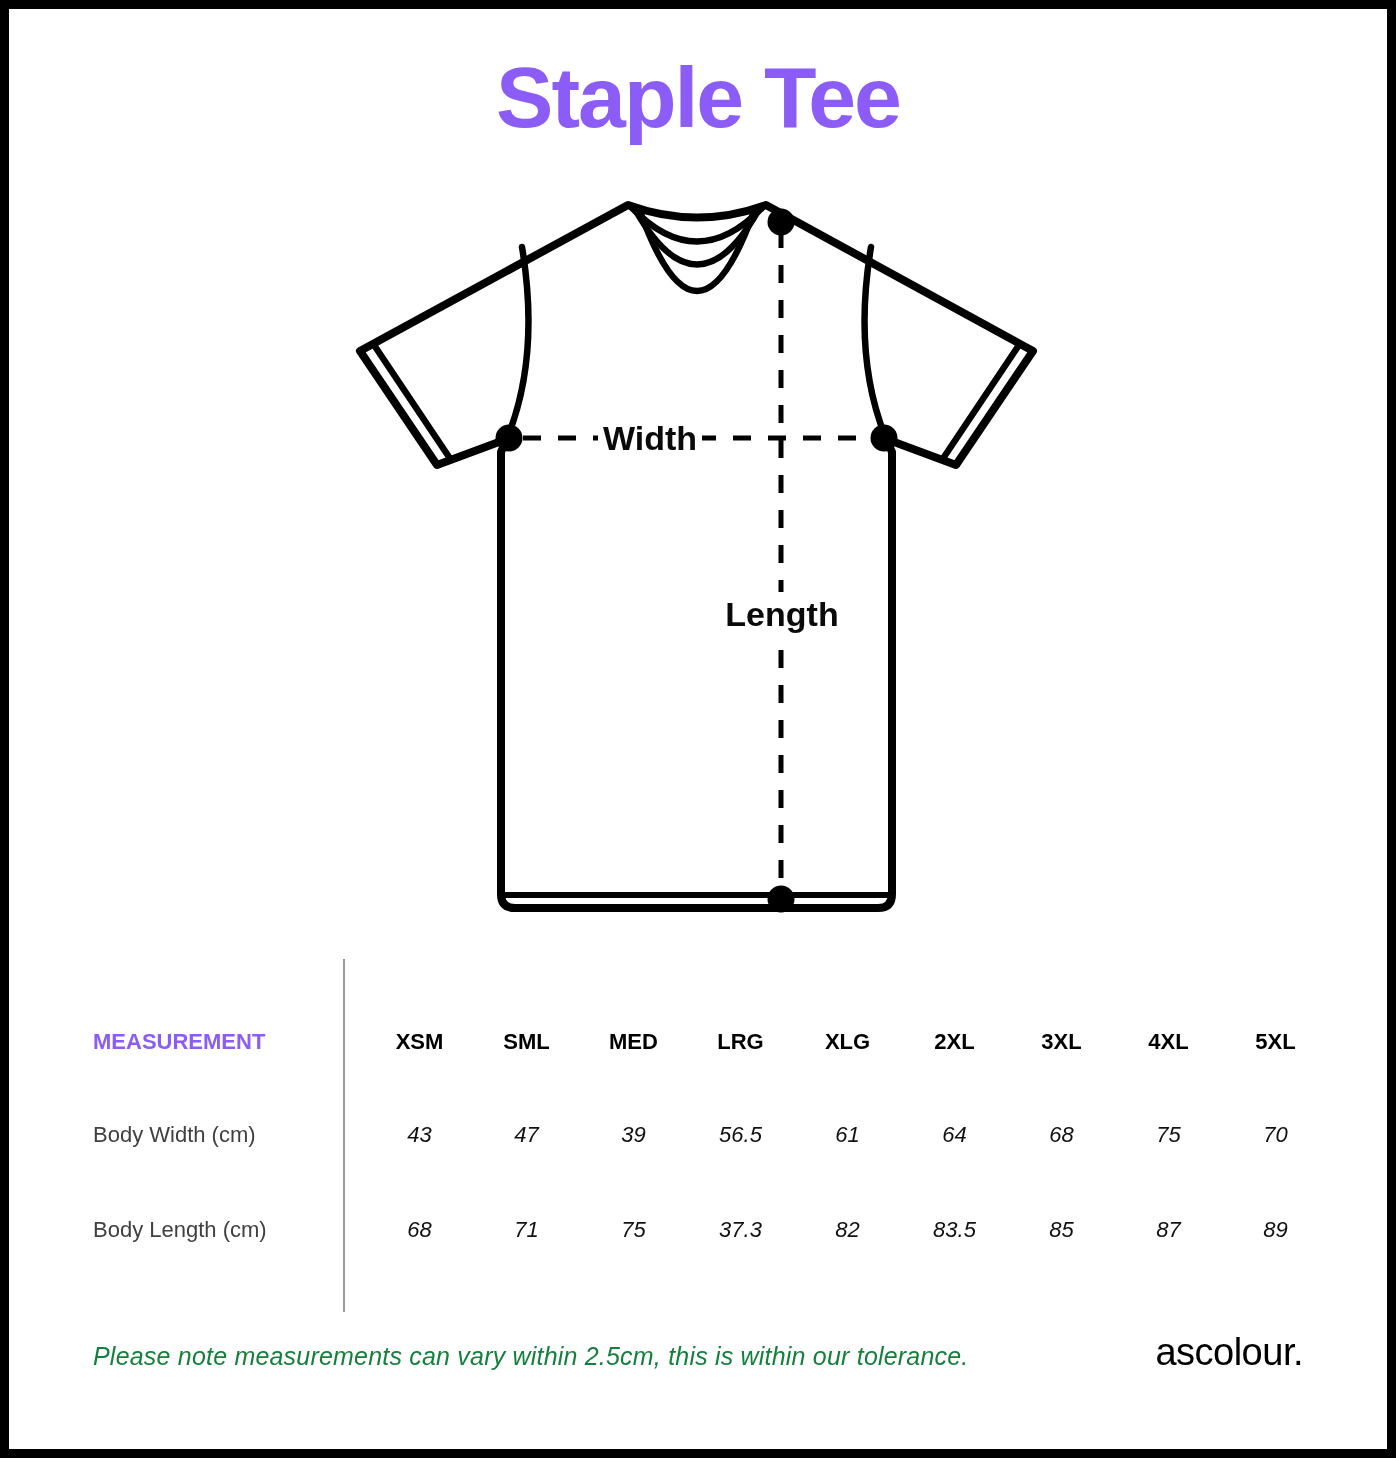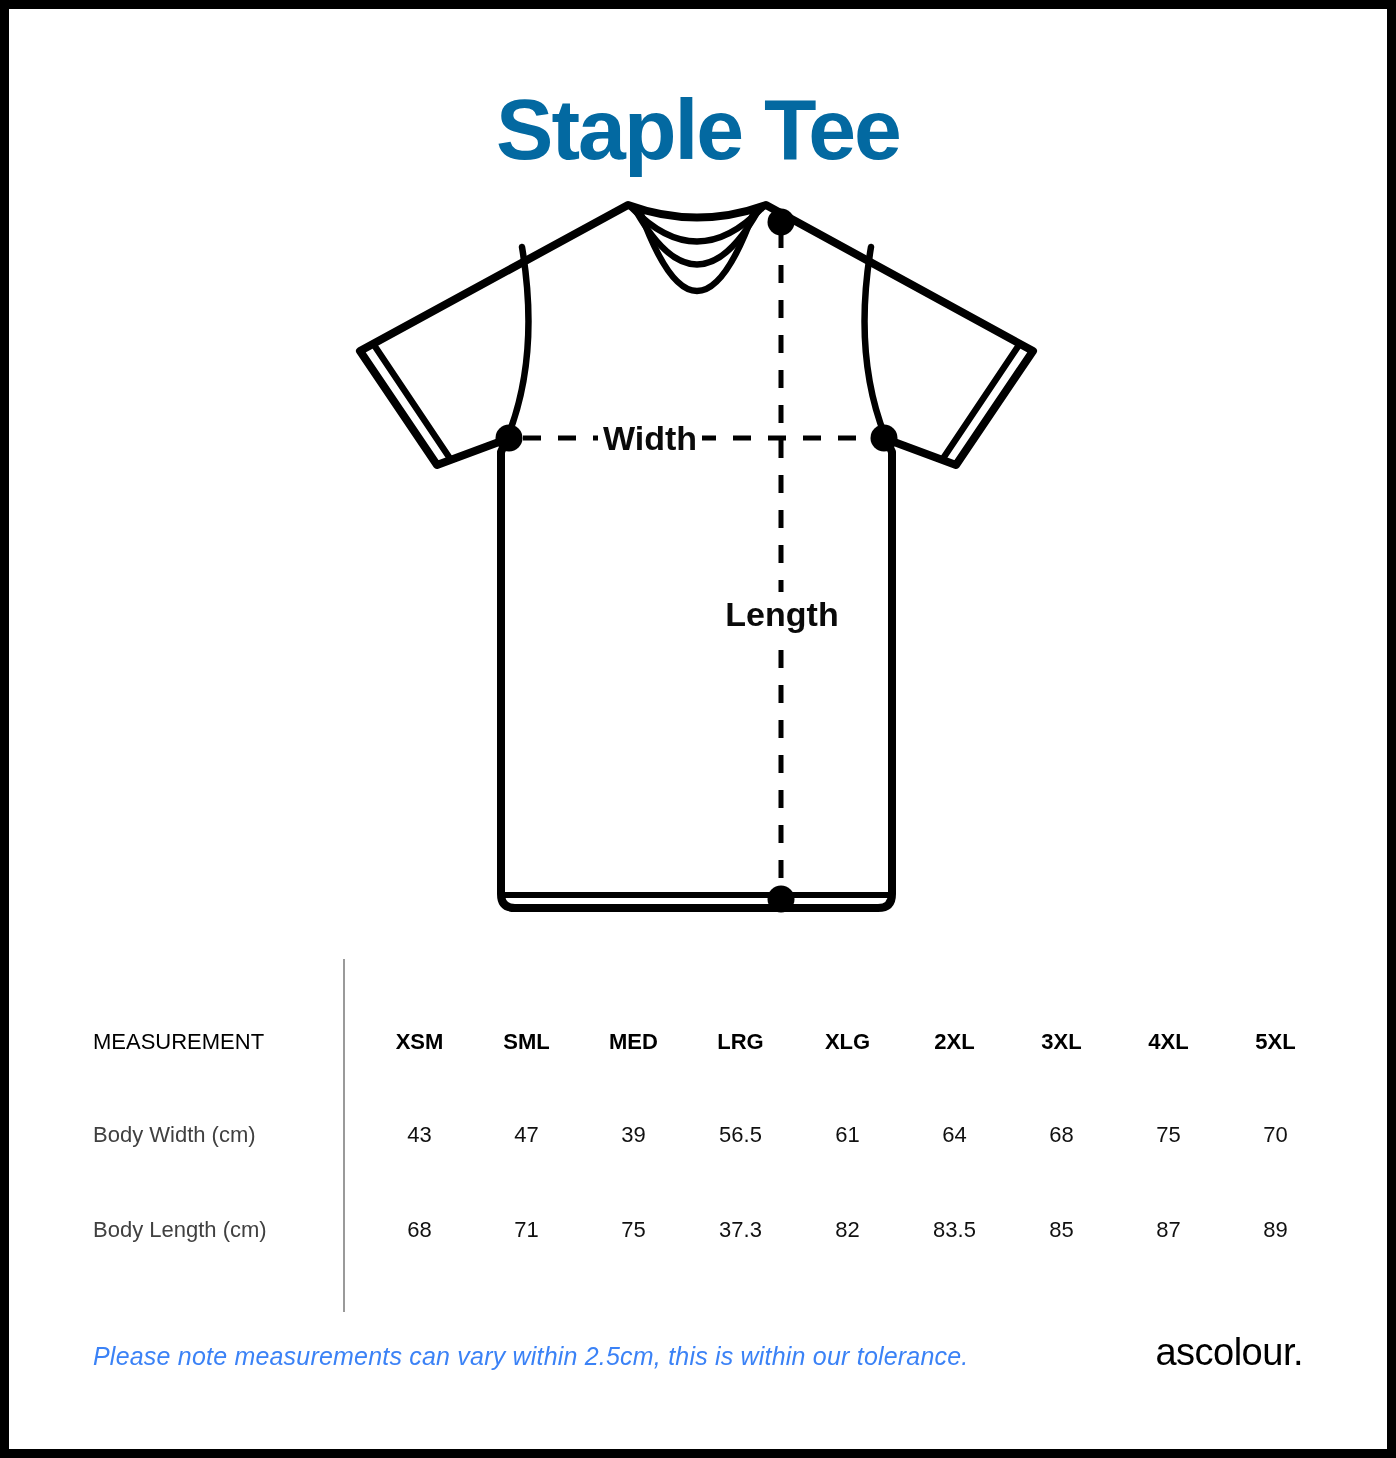--- a/index.html
+++ b/index.html
@@ -21,22 +21,21 @@
   }
   .title {
     position: absolute;
     top: 48px;
     left: 0;
     width: 100%;
     text-align: center;
     font-size: 86px;
     font-weight: bold;
     letter-spacing: -2px;
-    color: #0369a1;
-    margin-top: 32px;
+    color: #8b5cf6;
   }
   svg.shirt { position: absolute; left: 0; top: 0; }
   svg text.measure-label {
     font-family: "Liberation Sans", sans-serif;
     font-weight: bold;
     font-size: 34px;
     fill: #0a0a0a;
   }
   
   .divider {
@@ -56,43 +55,43 @@
     font-size: 22px;
   }
   .trow .rlabel {
     position: absolute;
     left: 0;
     top: 0;
     height: 30px;
     line-height: 30px;
     white-space: nowrap;
   }
-  .trow.header-row .rlabel { font-weight: normal; color: #000000; letter-spacing: 0px; }
+  .trow.header-row .rlabel { font-weight: bold; color: #8b5cf6; letter-spacing: 0px; }
   .trow.data-row .rlabel { color: #404040; font-weight: normal; }
   .cells {
     position: absolute;
     left: 273px;
     top: 0;
     display: flex;
     justify-content: center;
   }
   .cells .cell {
     width: 107px;
     text-align: center;
     white-space: nowrap;
   }
   .header-row .cell { font-weight: bold; }
-  .data-row .cell { font-weight: normal; color: #111; }
+  .data-row .cell { font-weight: normal; color: #111; font-style: italic; }
   .note {
     position: absolute;
     left: 93px;
     top: 1342px;
     font-size: 25px;
     font-style: italic;
-    color: #3b82f6;
+    color: #15803d;
     letter-spacing: 0.2px;
   }
   .brand {
     position: absolute;
     right: 93px;
     top: 1331px;
     font-size: 38px;
     color: #000;
     letter-spacing: -0.5px;
     margin-left: 40px;

